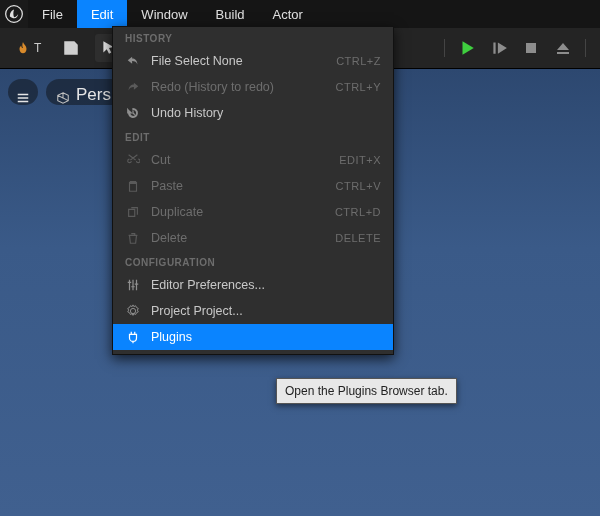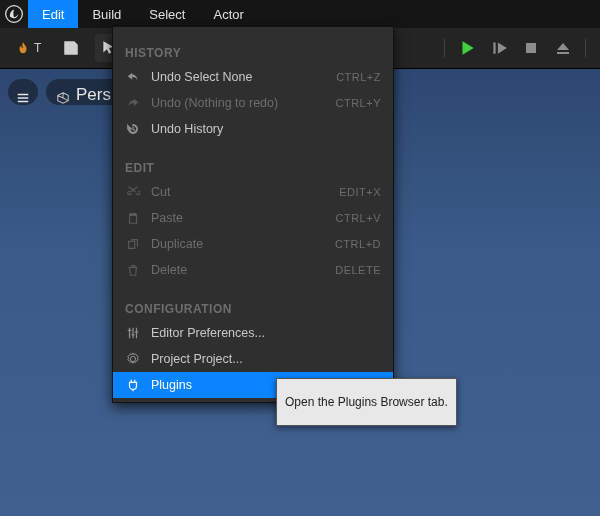--- a/index.html
+++ b/index.html
@@ -38,53 +38,54 @@
   .viewport-pill {
     background: rgba(10,10,10,0.45); border-radius: 14px; height:26px;
     display:flex; align-items:flex-end; padding:0 10px; color:#e5e5e5; font-size:17px;
     gap:6px;
   }
   .dropdown {
     position: absolute; left: 112px; top: 26px; width: 282px;
     background: #2f2f2f; border: 1px solid #111; box-shadow: 0 4px 12px rgba(0,0,0,0.7);
     padding-bottom: 4px; z-index: 50;
   }
-  .dd-section { color:#6d6d6d; font-size:12px; font-weight:600; letter-spacing:.5px; padding:6px 12px 4px;margin-top:13px; }
+  .dd-section { color:#6d6d6d; font-size:10px; font-weight:600; letter-spacing:.5px; padding:6px 12px 4px; }
   .dd-row {
     display:flex; align-items:center; gap:10px; height:26px; padding:0 12px;
     color:#c8c8c8; font-size:12.5px;
   }
   .dd-row.disabled { color:#6d6d6d; }
   .dd-row .icon { width:16px; height:16px; display:flex; align-items:center; justify-content:center; color:#8f8f8f; }
   .dd-row.disabled .icon { color:#5a5a5a; }
   .dd-row .label { flex:1; white-space:nowrap; overflow:hidden; text-overflow:ellipsis;}
   .dd-row .shortcut { color:#6d6d6d; font-size:11px; letter-spacing:.5px; }
   .dd-row.highlight { background:#0a84ff; color:#fff;align-items:center; }
   .dd-row.highlight .icon { color:#fff; }
   .tooltip {
     position:absolute; left:276px; top:378px;
     background:#e8e8e8; border:1px solid #555; color:#222; font-size:12px;
-    padding:16px 8px; box-shadow:0 2px 6px rgba(0,0,0,.5); z-index:60;
+    padding:5px 8px; box-shadow:0 2px 6px rgba(0,0,0,.5); z-index:60;
   }
   .sep-v { width:1px; height:18px; background:#444; margin:0 4px; }
 </style>
 </head>
 <body>
 
 <div class="topbar">
   <div class="ue-logo">
     <svg viewBox="0 0 24 24">
       <circle cx="12" cy="12" r="10" fill="none" stroke="#e0e0e0" stroke-width="1.5"></circle>
       <path d="M7 15 C7 10 10 7 12 7 C11 9 11 14 12 16 C14 16 16 14 17 12 C17 15 14 18 11 17 C9.5 16.5 8.5 16 7 15 Z" fill="#e0e0e0"></path>
     </svg>
   </div>
   <div class="menu" id="mainMenu">
+      <div class="menu-item">File</div>
       <div class="menu-item active">Edit</div>
+      <div class="menu-item">Window</div>
       <div class="menu-item">Build</div>
-      <div class="menu-item">Select</div>
       <div class="menu-item">Actor</div>
     </div>
 </div>
 
 <div class="toolbar">
   <div class="toolbar-left">
     <div class="tab-indicator">
       <svg width="14" height="14" viewBox="0 0 16 16">
           <path d="M8 1 C9 4 12 5 12 9 C12 12 10 14 8 14 C6 14 4 12 4 9 C4 7 5 6 6 5 C6 7 7 8 8 8 C7 6 7 3 8 1Z" fill="#d88a2b"></path>
         </svg>
@@ -144,30 +145,30 @@
 </div>
 
 <div class="dropdown" id="dropdown">
     <div class="dd-section">HISTORY</div>
     <div class="dd-row">
       <span class="icon">
         <svg width="14" height="14" viewBox="0 0 16 16">
           <path d="M7 3L2 7l5 4V8c3 0 5 1 6 4 0-5-3-7-6-7V3z" fill="currentColor"></path>
         </svg>
       </span>
-      <span class="label">Undo Select None</span>
+      <span class="label">File Select None</span>
       <span class="shortcut">CTRL+Z</span>
     </div>
     <div class="dd-row disabled">
       <span class="icon">
         <svg width="14" height="14" viewBox="0 0 16 16">
           <path d="M9 3l5 4-5 4V8c-3 0-5 1-6 4 0-5 3-7 6-7V3z" fill="currentColor"></path>
         </svg>
       </span>
-      <span class="label">Undo (Nothing to redo)</span>
+      <span class="label">Redo (History to redo)</span>
       <span class="shortcut">CTRL+Y</span>
     </div>
     <div class="dd-row">
       <span class="icon">
         <svg width="14" height="14" viewBox="0 0 16 16">
           <path d="M8 3a5 5 0 1 1-4.5 2.8L2 4v4h4L4.5 6.5A4 4 0 1 0 8 4V3z M8 5v3l2 2" fill="none" stroke="currentColor" stroke-width="1.4"></path>
         </svg>
       </span>
       <span class="label">Undo History</span>
       <span class="shortcut"></span>

